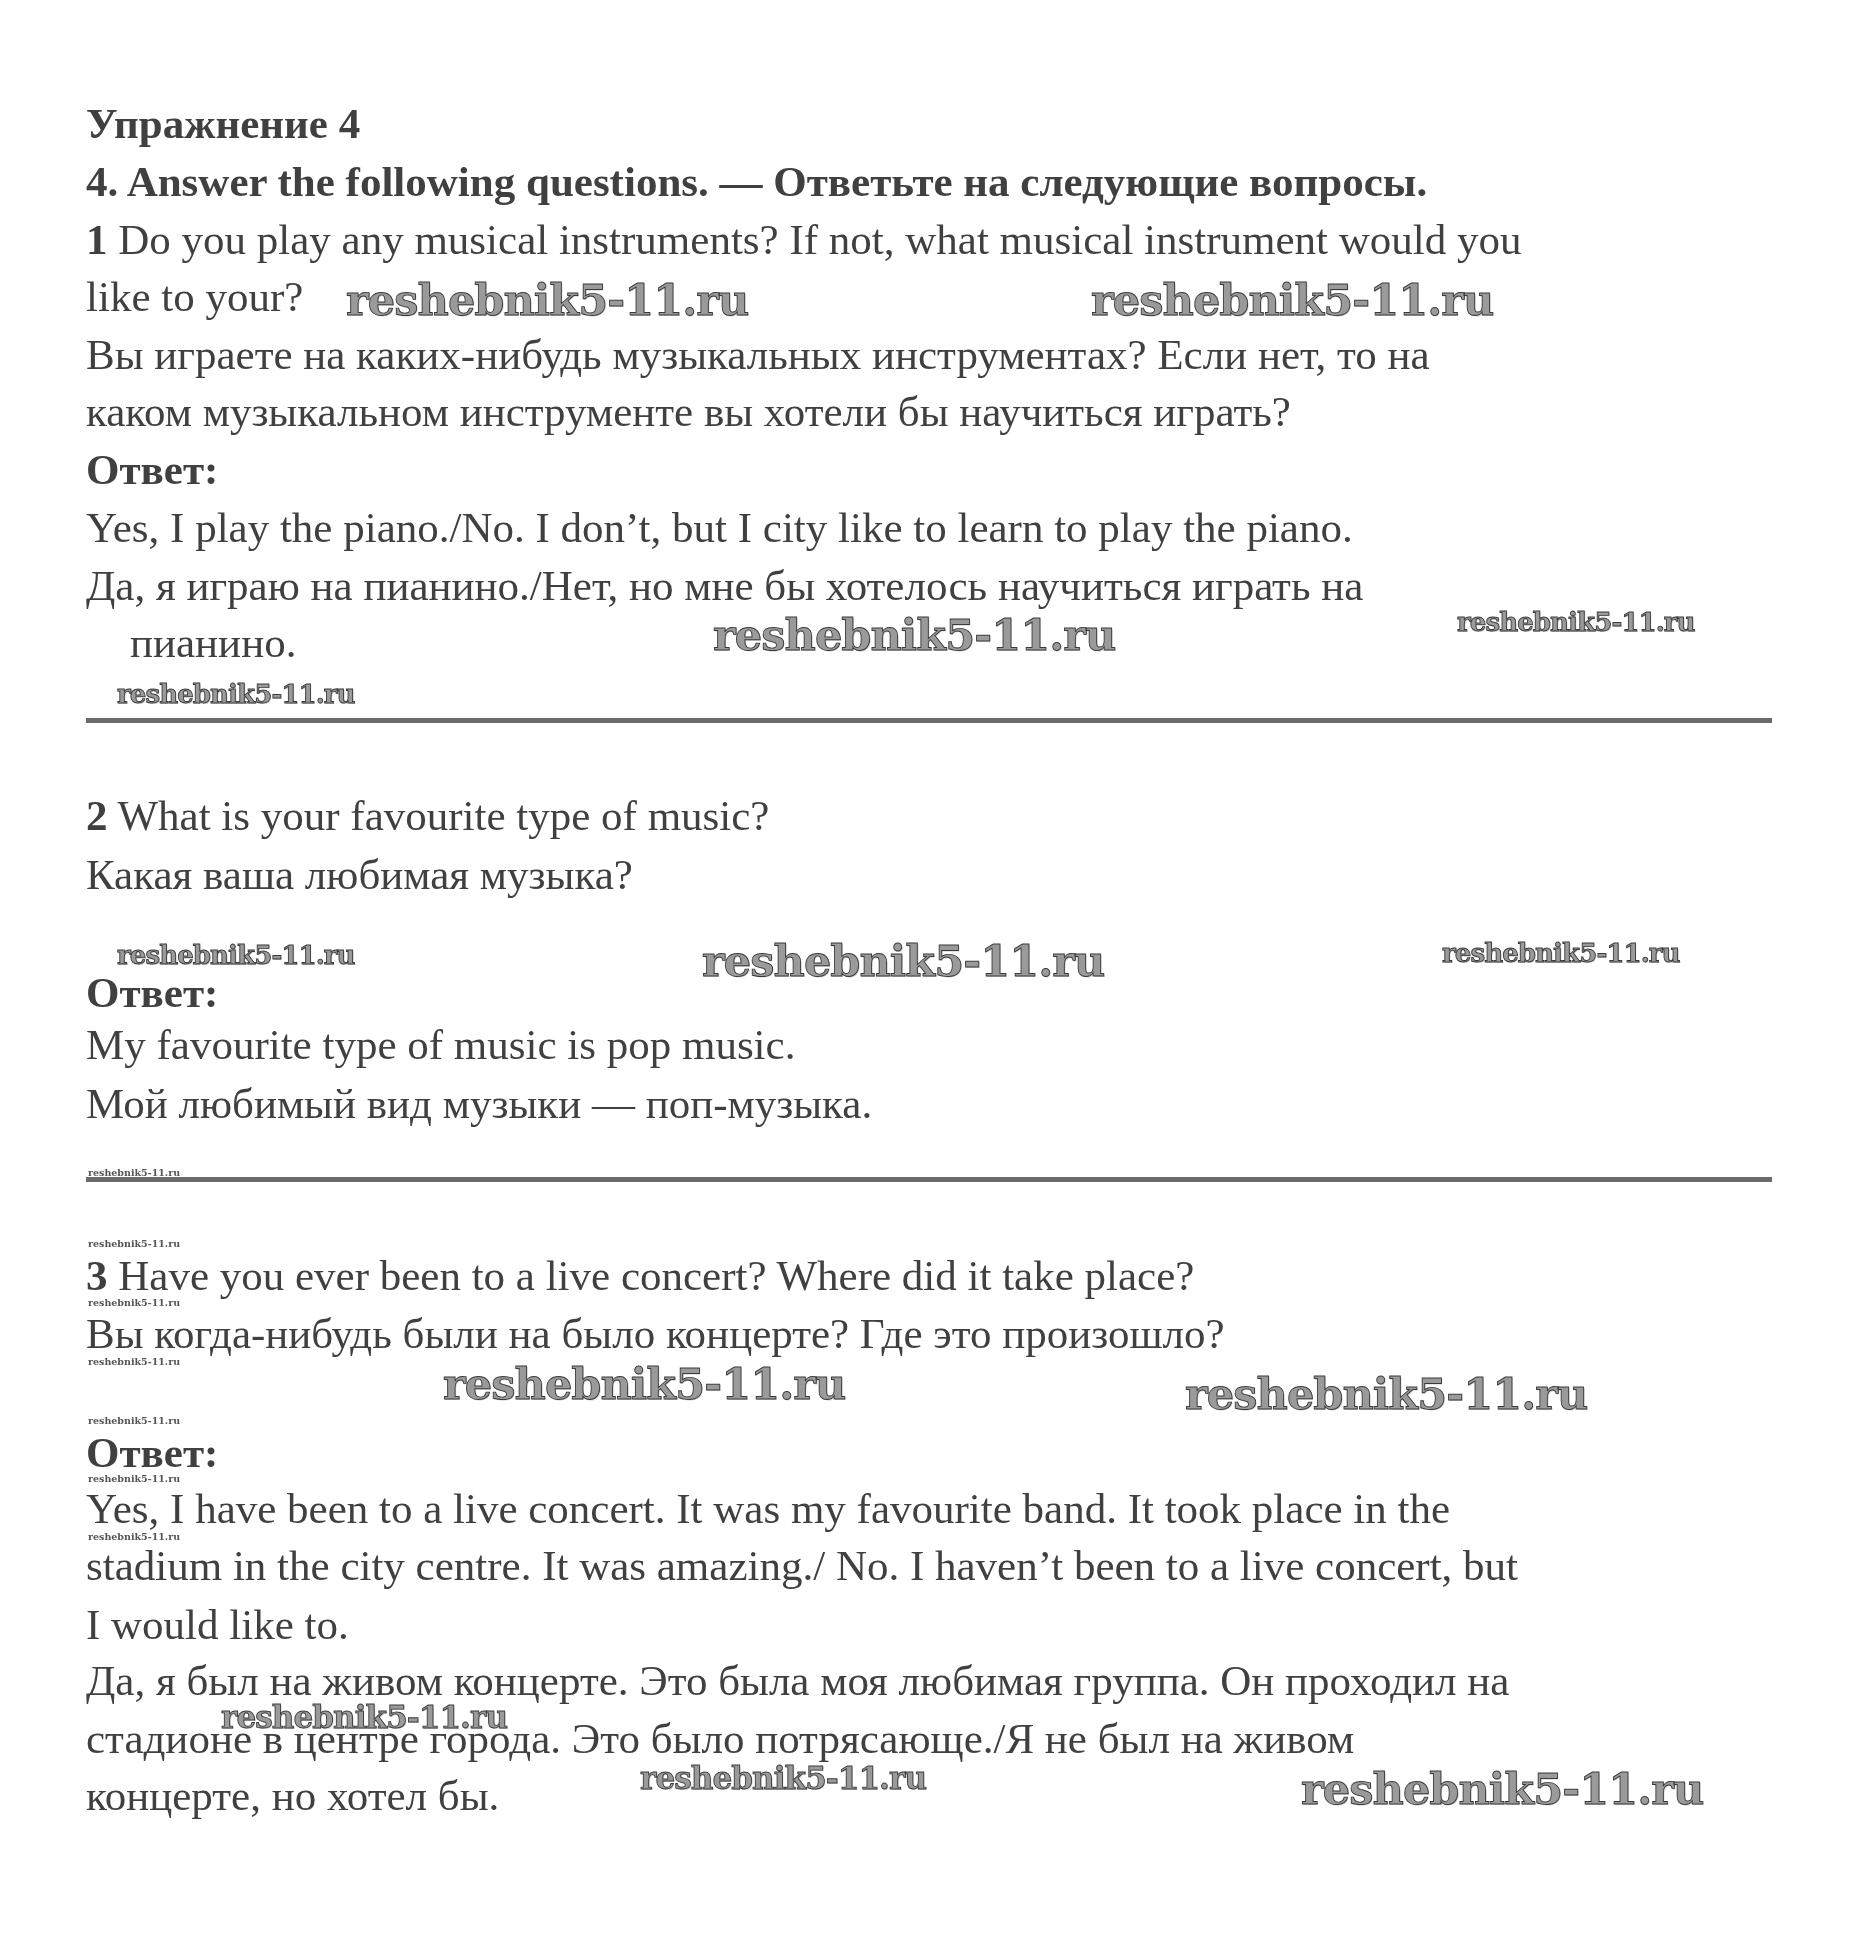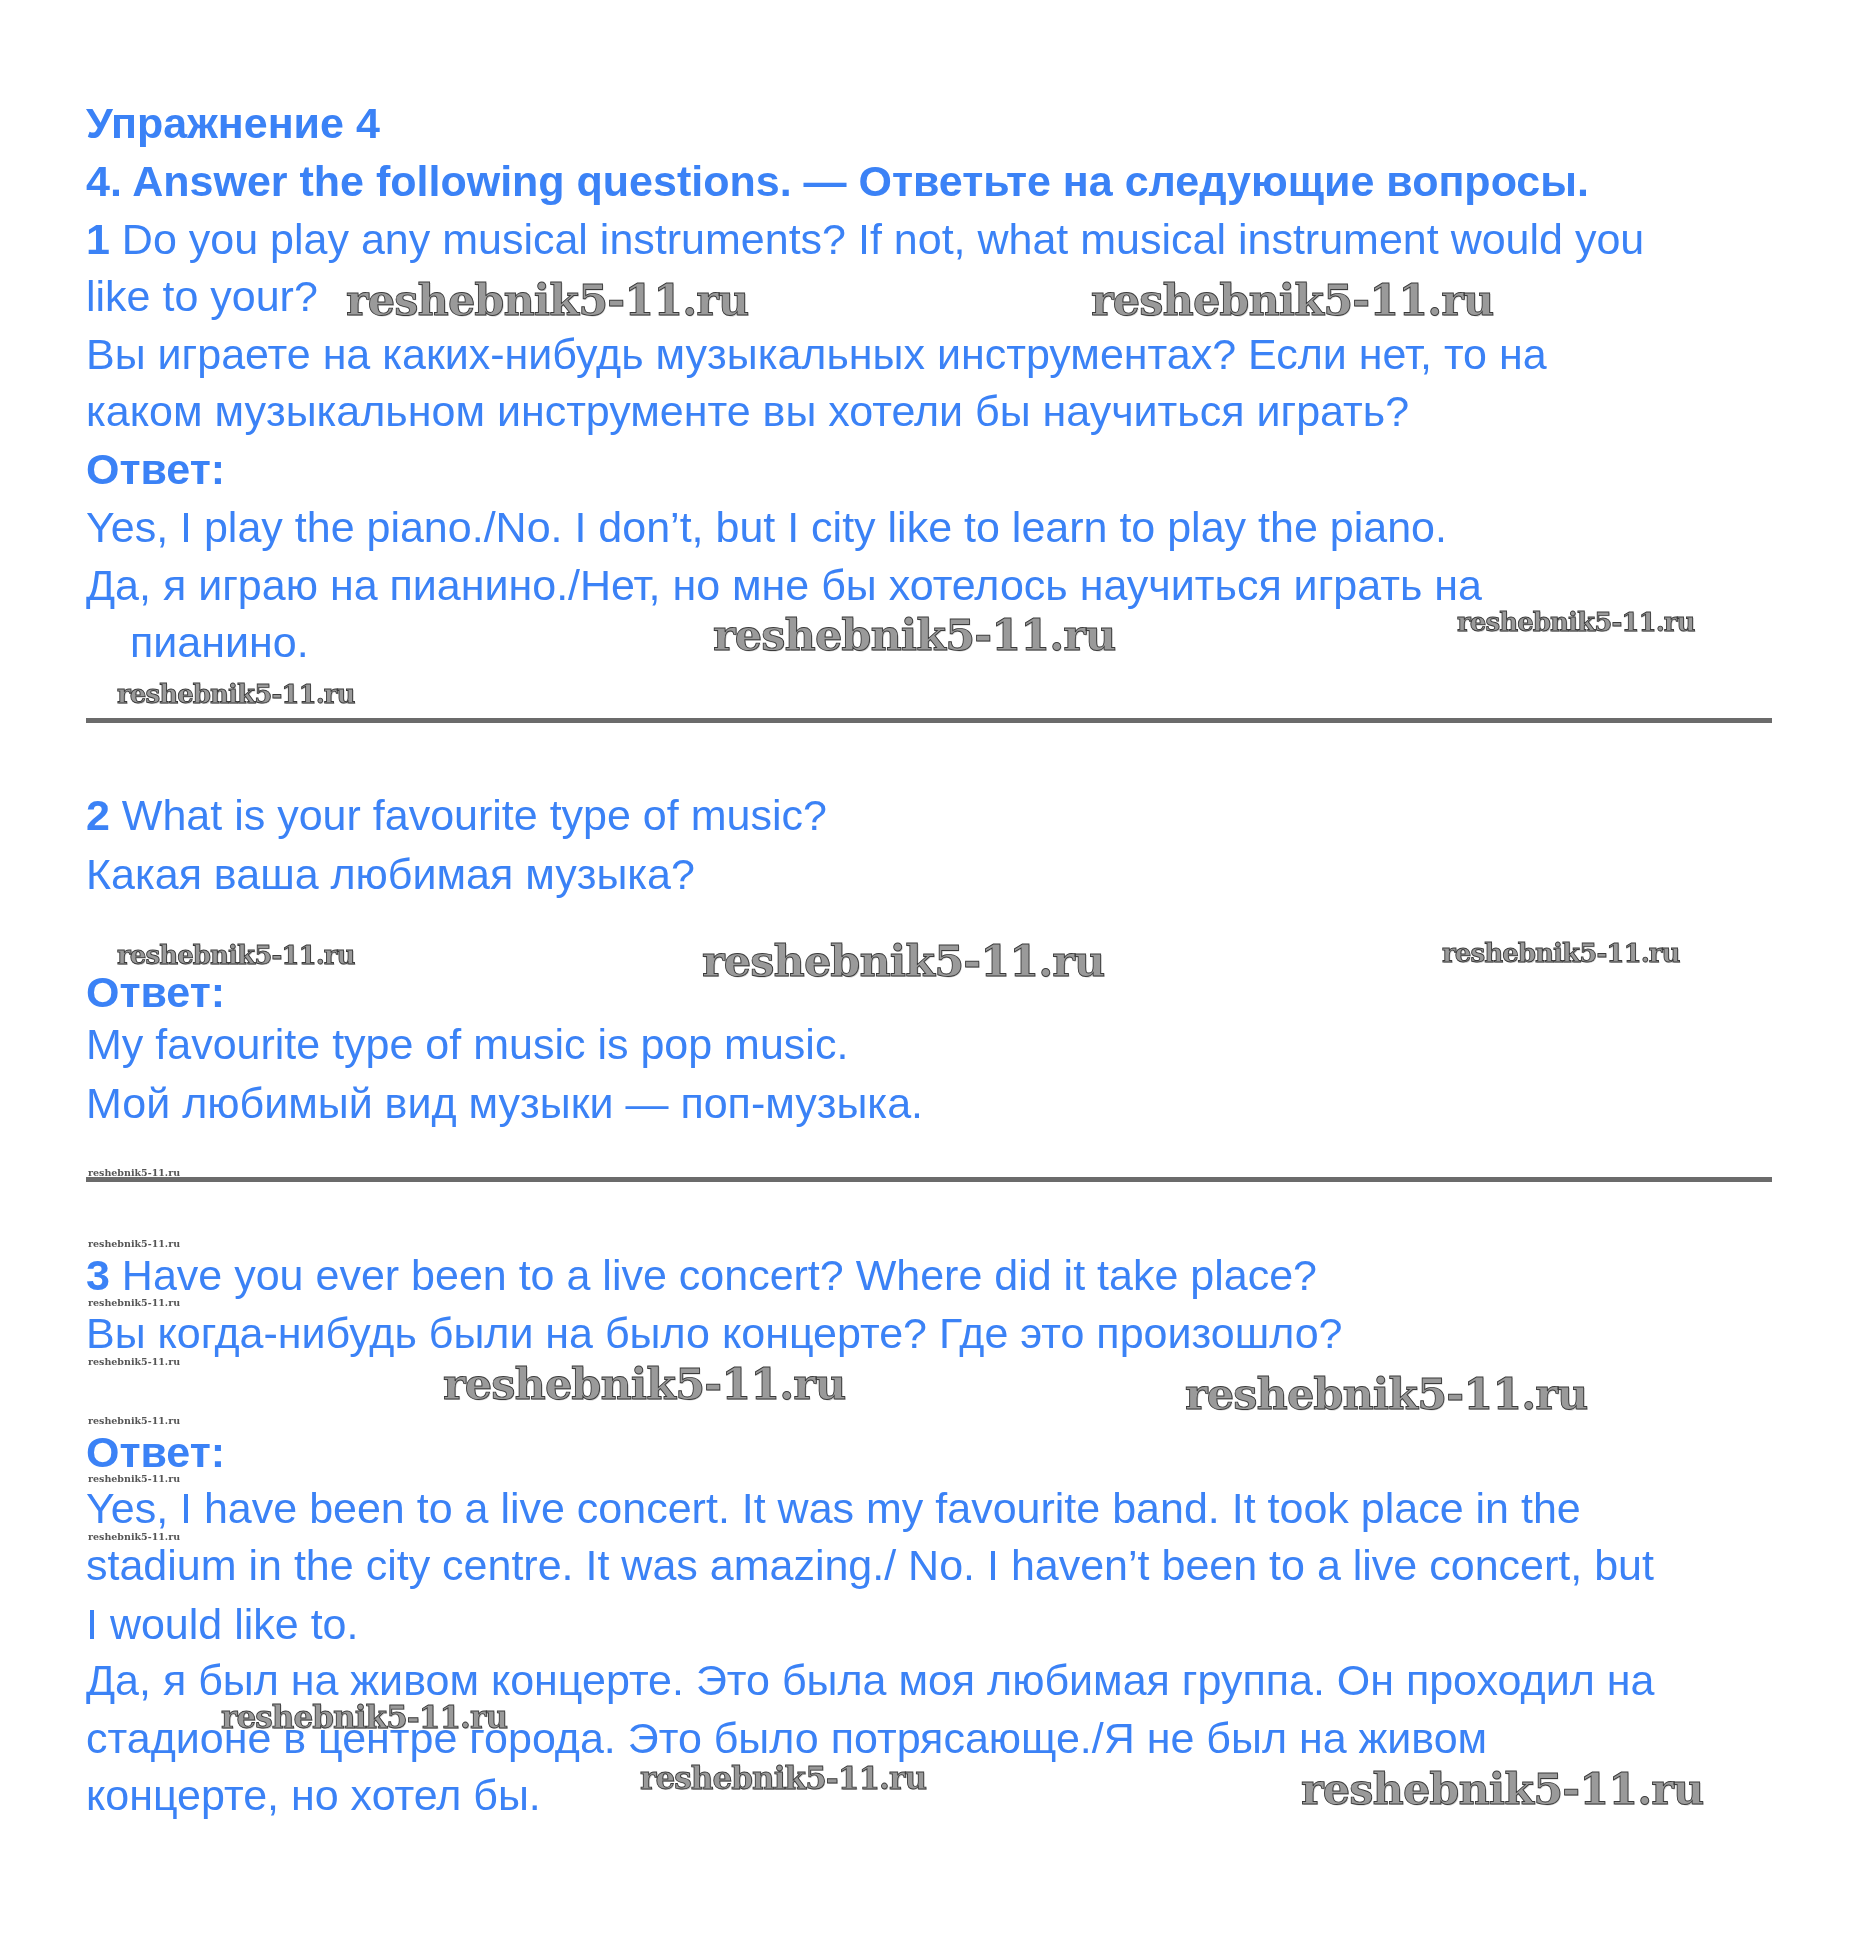--- a/index.html
+++ b/index.html
@@ -1,21 +1,21 @@
 <!DOCTYPE html>
 <html style="font-size:14px"><head>
 <meta charset="utf-8">
 <style>
   html, body { margin: 0; padding: 0; background: #ffffff; }
   body { width: 1876px; height: 1958px; position: relative; overflow: hidden; }
   .page { position: absolute; left: 0; top: 0; width: 1876px; height: 1958px; background: #fff; }
   .ln {
     position: absolute; left: 86px;
-    font-family: Liberation Sans, sans-serif;
-    font-size: 43px; line-height: 1; color: #3b82f6; white-space: nowrap;
+    font-family: Liberation Serif, serif;
+    font-size: 43px; line-height: 1; color: #404040; white-space: nowrap;
     transform-origin: 0 100%;
   }
   .b { font-weight: bold; }
   .rule { position: absolute; left: 86px; width: 1686px; height: 5.2px; background: #6b6b6b; }
   .wm {
     position: absolute; white-space: nowrap;
     font-family: "DejaVu Serif", "Liberation Serif", serif; font-weight: bold;
     color: #9a9a9a; letter-spacing: -0.9px;
     -webkit-text-stroke: 0.9px #3a3a3a;
     text-shadow: 0.9px 0.9px 0 #cfcfcf;

